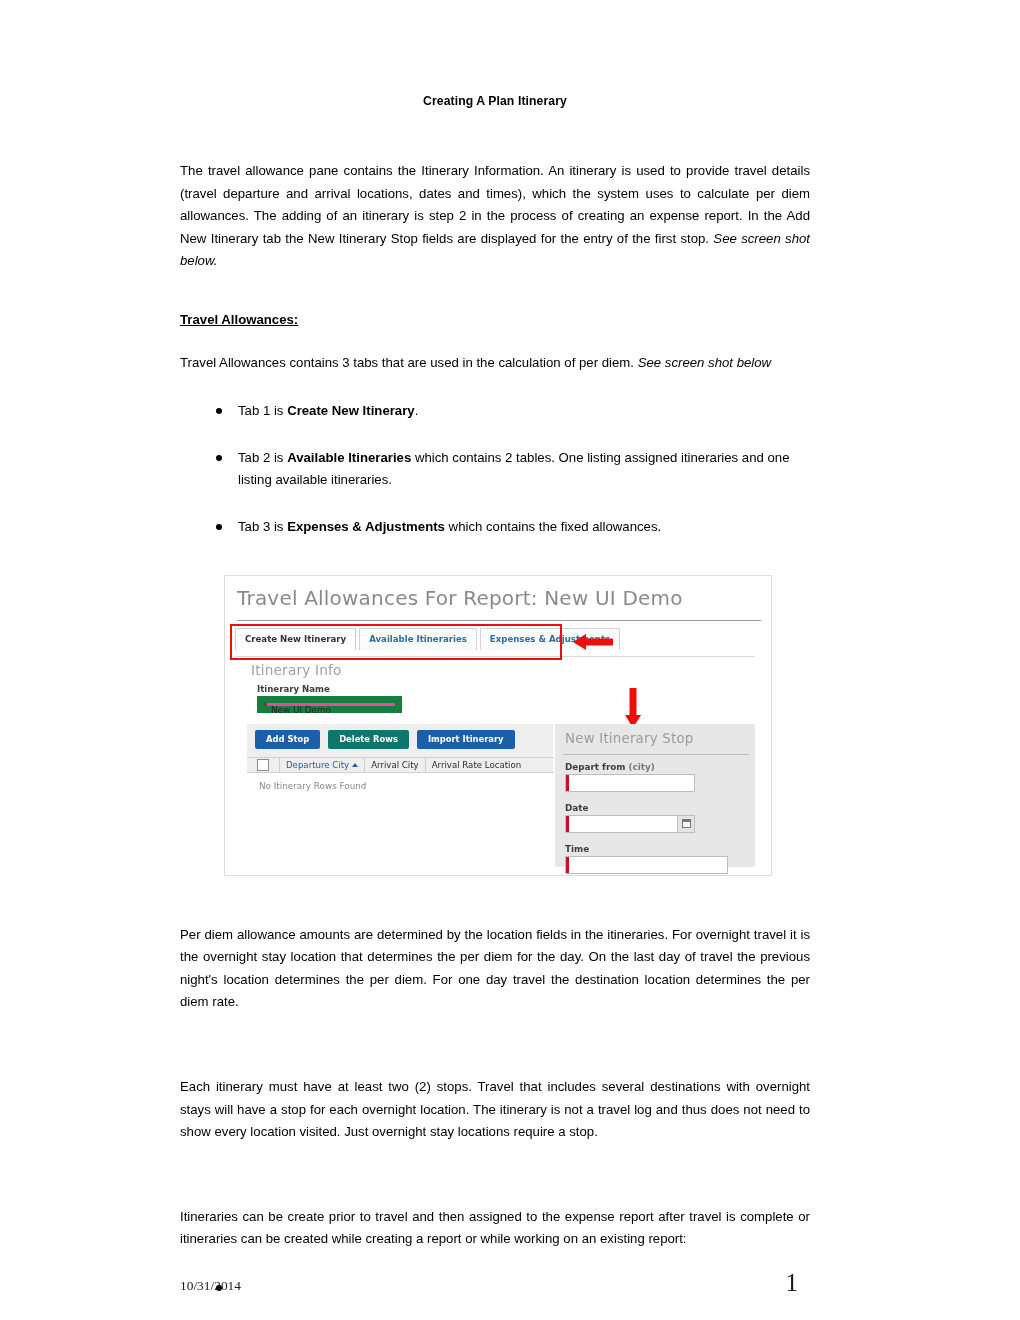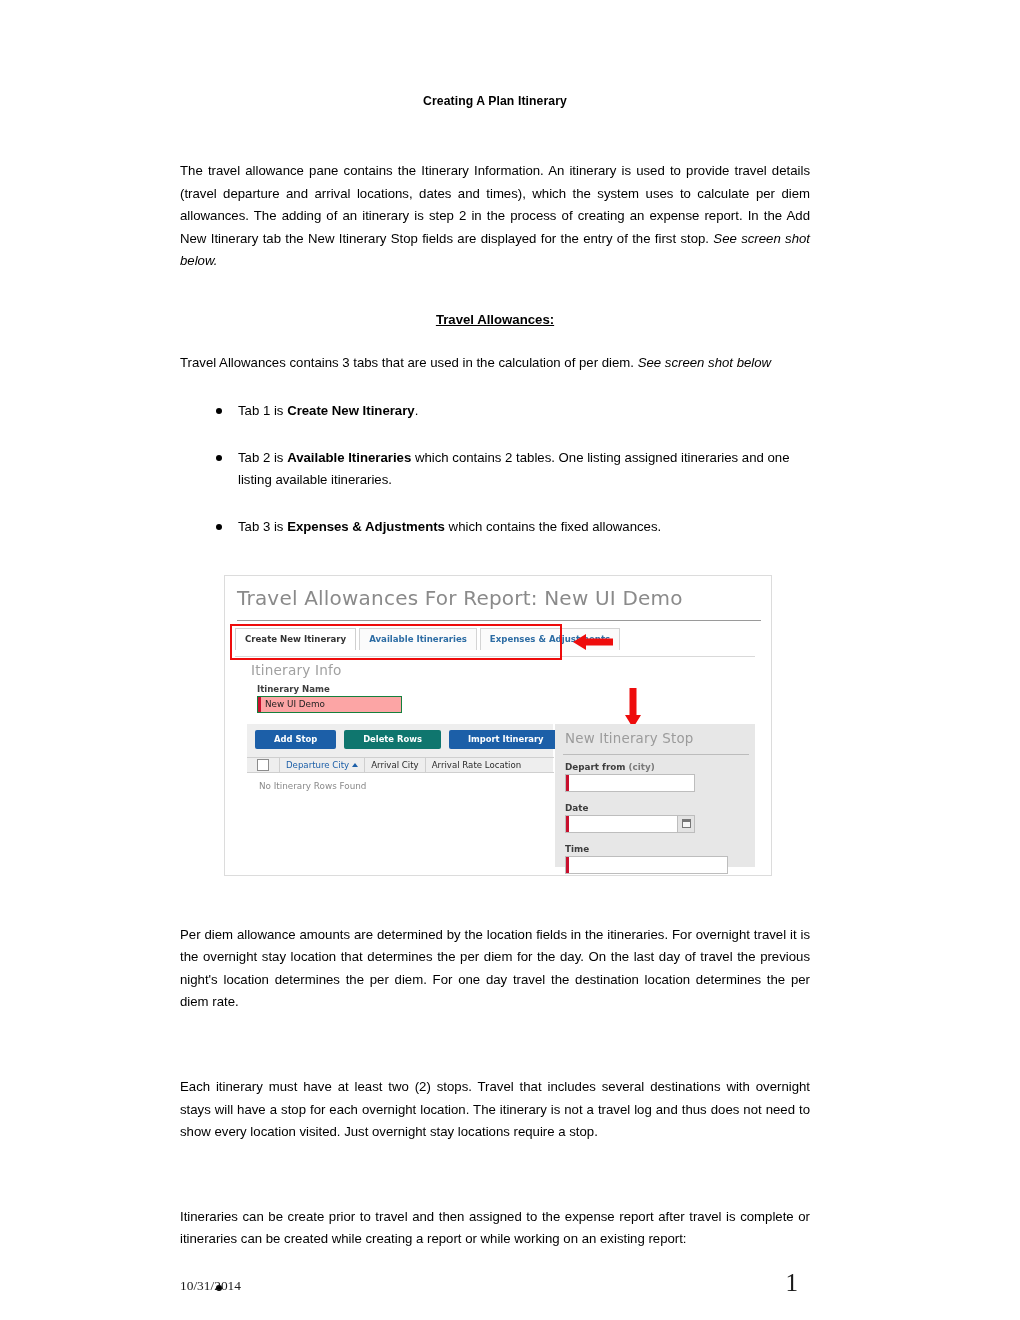--- a/index.html
+++ b/index.html
@@ -44,21 +44,20 @@
     text-justify: inter-word;
     margin: 0;
   }
   .para.first { margin-top: 52px; }
   .section-head {
     font-size: 13.2px;
     font-weight: bold;
     text-decoration: underline;
     margin: 0;
     line-height: 22.6px;
-    text-align: center;
   }
   .spacer-26 { height: 26px; }
   .spacer-20 { height: 20px; }
   .spacer-36 { height: 36px; }
   .spacer-48 { height: 48px; }
   .spacer-62 { height: 62px; }
 
   .it { font-style: italic; }
   .bd { font-weight: bold; }
 
@@ -199,22 +198,22 @@
     font-size: 8.6px;
     font-weight: bold;
     color: #3d3d3d;
   }
   .fld-itin-name {
     position: absolute;
     left: 32px;
     top: 120px;
     width: 145px;
     height: 17px;
-    border: 1px solid #15803d;
-    background: #fca5a5;
+    border: 7px solid #15803d;
+    background: #ec4899;
     box-sizing: border-box;
   }
   .fld-itin-name .reqbar {
     position: absolute;
     left: 0; top: 0;
     width: 3px; height: 100%;
     background: #c8102e;
   }
   .fld-itin-name .val {
     position: absolute;
@@ -240,21 +239,21 @@
     left: 8px;
     top: 6px;
     display: flex;
     gap: 8px;
   }
   .btn {
     background: #1c5fa8;
     color: #ffffff;
     font-size: 8.4px;
     font-weight: bold;
-    padding: 5px 19px;
+    padding: 5px 11px;
     border-radius: 2px;
     white-space: nowrap;
     line-height: 9px;
   }
   .btn.disabled { background: #0f766e; color: #ffffff; }
 
   .grid-head {
     position: absolute;
     left: 0;
     top: 33px;

